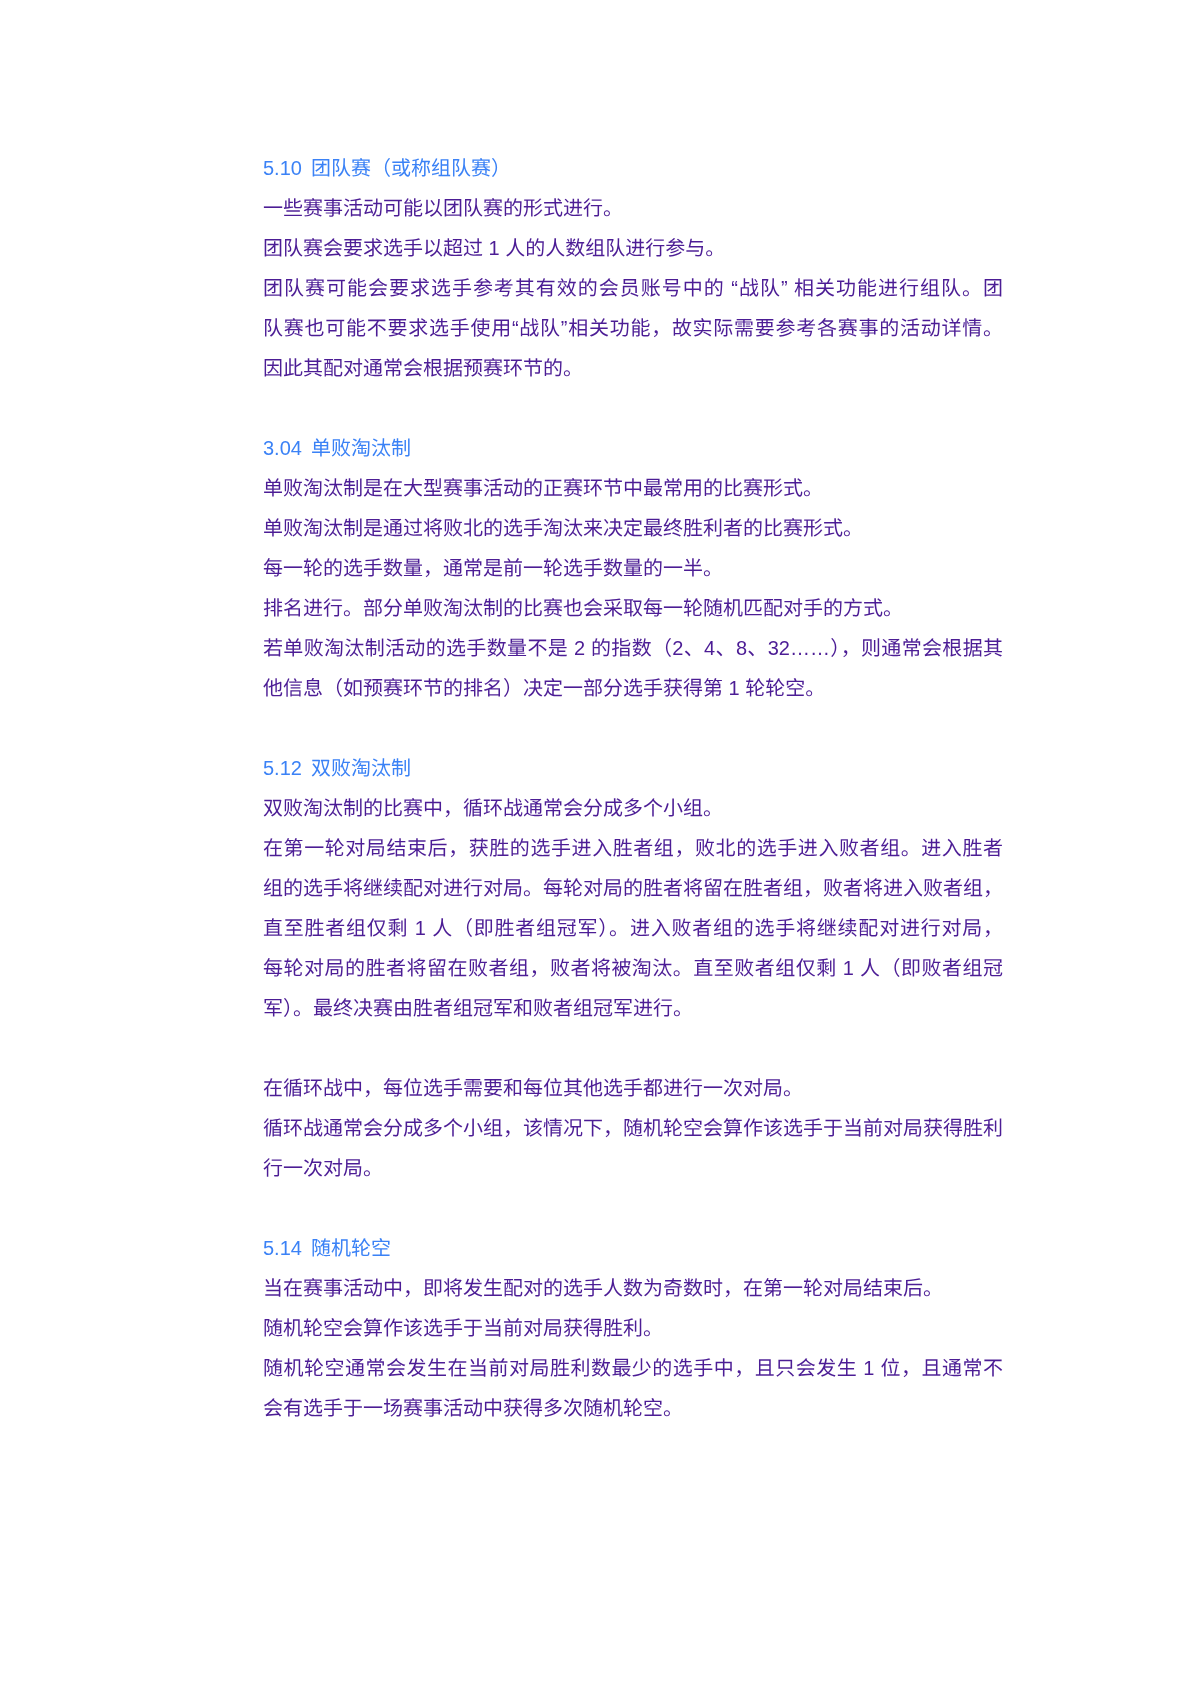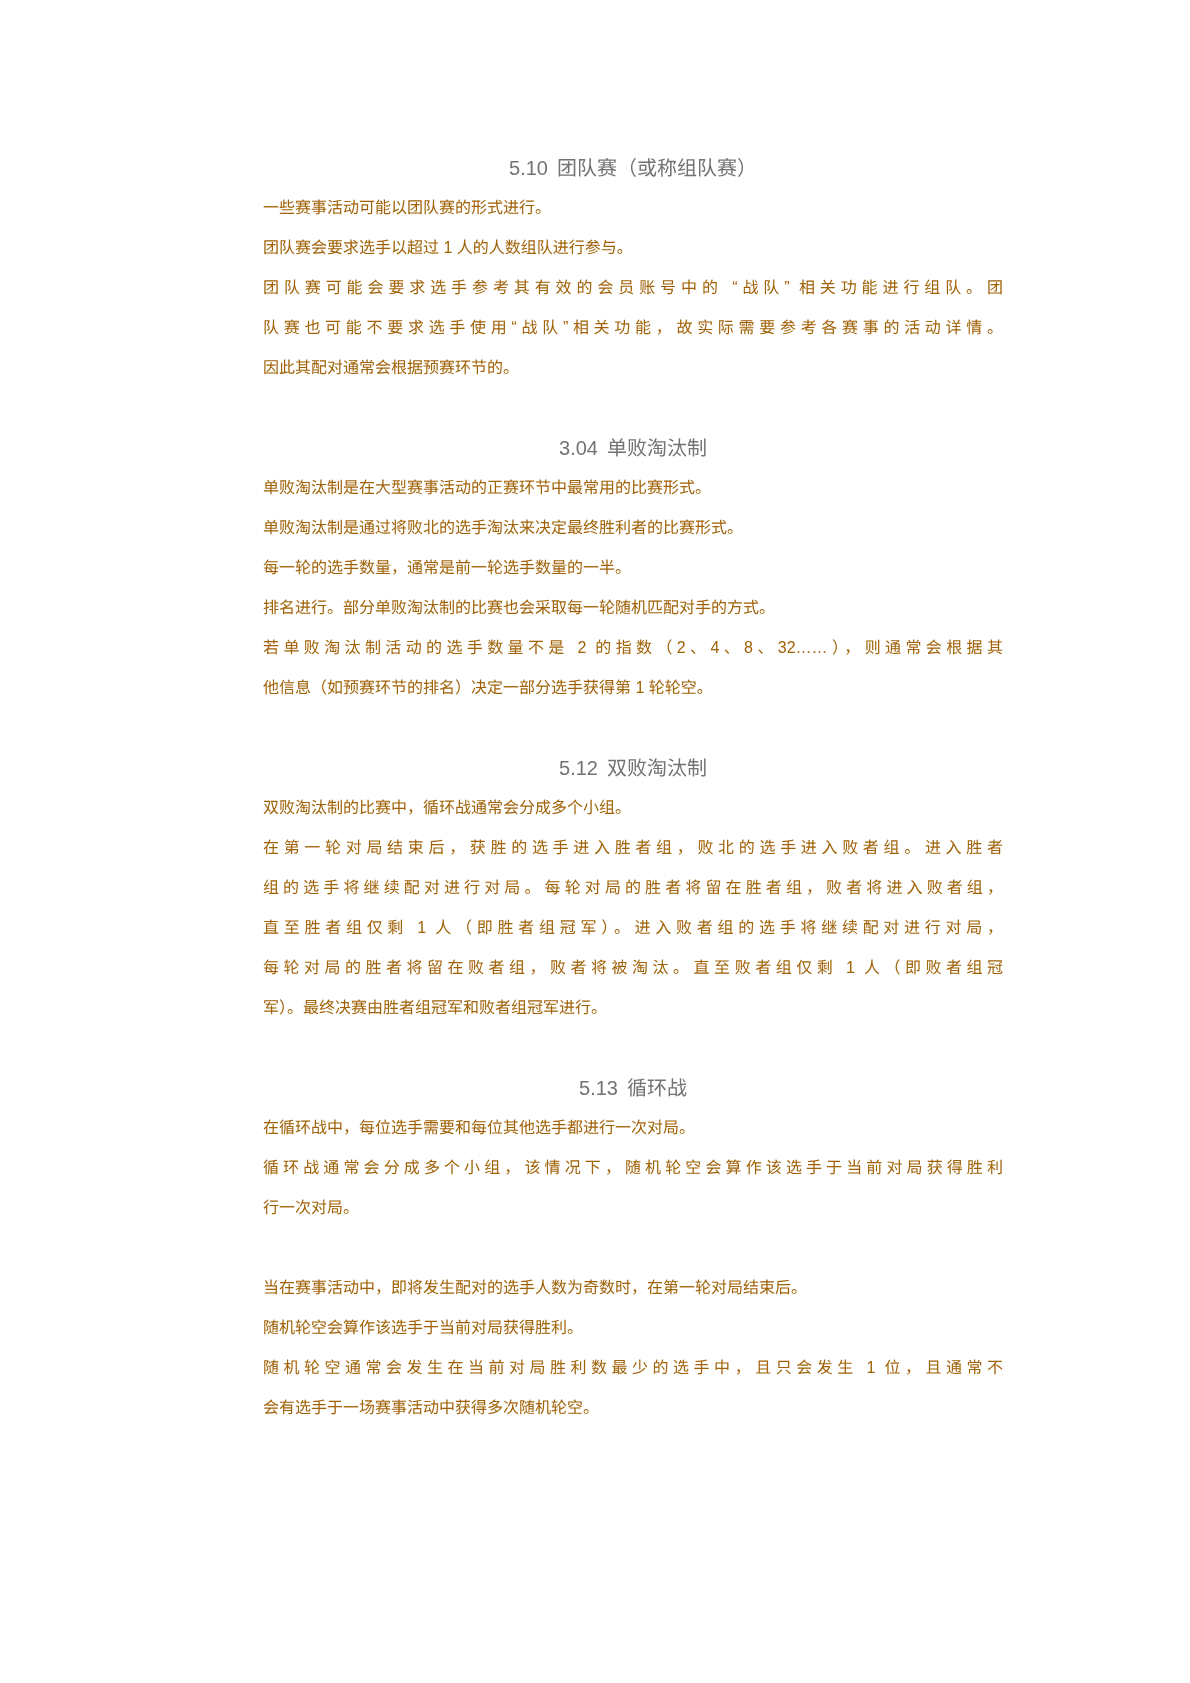--- a/index.html
+++ b/index.html
@@ -17,28 +17,27 @@
     left: 263px;
     top: 148px;
     width: 740px;
   }
   .section { margin-top: 40px; }
   .section:first-child { margin-top: 0; }
   .heading {
     font-size: 20px;
     line-height: 40px;
     white-space: nowrap;
-    color: #737373;
-    text-align: center;
+    color: #3b82f6;
   }
   .heading .num { display: inline-block; margin-right: 9px; }
   .line {
-    font-size: 16px;
+    font-size: 20px;
     line-height: 40px;
-    color: #a16207;
+    color: #4c1d95;
   }
   
   .line.fill { text-align: justify; text-align-last: justify; }
   
   .line.end { text-align: left; white-space: nowrap; }
 </style>
 </head>
 <body>
 
 <main class="doc">
@@ -93,33 +92,33 @@
 
   <div class="line fill">直至胜者组仅剩 1 人（即胜者组冠军）。进入败者组的选手将继续配对进行对局，</div>
 
   <div class="line fill">每轮对局的胜者将留在败者组，败者将被淘汰。直至败者组仅剩 1 人（即败者组冠</div>
 
   <div class="line end">军）。最终决赛由胜者组冠军和败者组冠军进行。</div>
 </div>
   </section>
 
   <section class="section">
-    <div class="heading">
-      <span class="num">5.13</span><span class="title">循环战</span>
-    </div>
     <div>
   <div class="line end">在循环战中，每位选手需要和每位其他选手都进行一次对局。</div>
 
   <div class="line fill">循环战通常会分成多个小组，该情况下，随机轮空会算作该选手于当前对局获得胜利</div>
 
   <div class="line end">行一次对局。</div>
 </div>
   </section>
 
   <section class="section">
+    <div class="heading">
+      <span class="num">5.14</span><span class="title">随机轮空</span>
+    </div>
     <div>
   <div class="line end">当在赛事活动中，即将发生配对的选手人数为奇数时，在第一轮对局结束后。</div>
 
   <div class="line end">随机轮空会算作该选手于当前对局获得胜利。</div>
 
   <div class="line fill">随机轮空通常会发生在当前对局胜利数最少的选手中，且只会发生 1 位，且通常不</div>
 
   <div class="line end">会有选手于一场赛事活动中获得多次随机轮空。</div>
 </div>
   </section>

